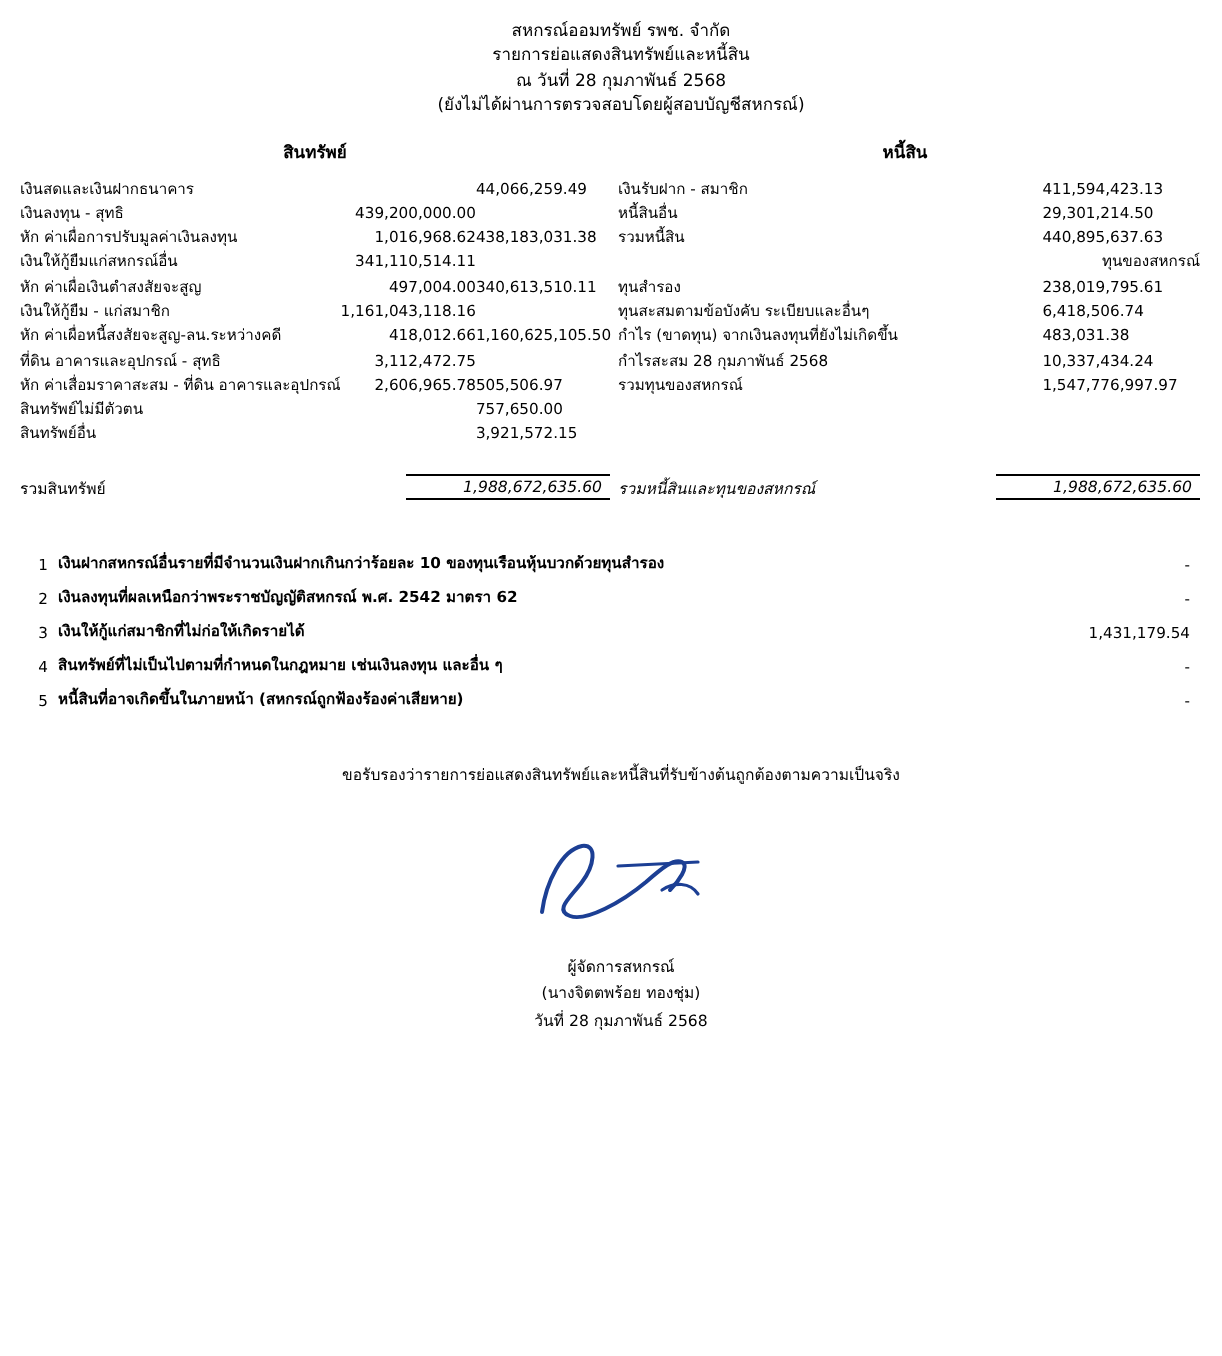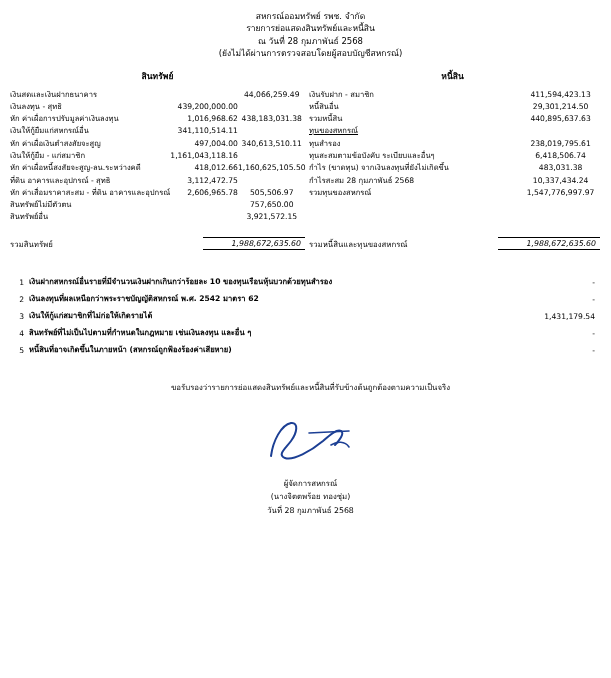--- a/index.html
+++ b/index.html
@@ -56,33 +56,32 @@
   }
   td.label {
     white-space: nowrap;
   }
   td.num {
     text-align: right;
     white-space: nowrap;
     padding-right: 3px;
   }
   td.num2 {
-    text-align: center;
+    text-align: left;
     white-space: nowrap;
     padding-right: 4px;
   }
   .left-col td.label { width: 140px; }
   .left-col td.num   { width: 74px; }
   .left-col td.num2  { width: 74px; }
   .right-col td.label { width: 150px; padding-left: 4px;}
   .right-col td.num   { width: 60px; }
   .right-col td.num2  { width: 78px; }
   .sub-head {
-    text-align: left;
-    text-decoration: underline;
+    text-align: right;
   }
   .totals {
     margin-top: 14px;
     width: 591px;
     display: flex;
     font-size: 7.8px;
   }
   .tot-left, .tot-right {
     width: 295px;
     display: flex;
@@ -92,21 +91,21 @@
   .tot-val {
     margin-left: auto;
     border-top: 1px solid #000;
     border-bottom: 1px solid #000;
     padding: 1px 4px 1px 10px;
     text-align: right;
     min-width: 88px;
     white-space: nowrap;
     font-style: italic;
   }
-  .tot-right .tot-label { padding-left: 4px; }
+  .tot-right .tot-label { padding-left: 4px; font-style: italic; }
   .notes {
     margin-top: 22px;
     width: 591px;
     font-size: 7.6px;
   }
   .note-row {
     display: flex;
     align-items: flex-end;
     padding: 2.5px 0;
   }

